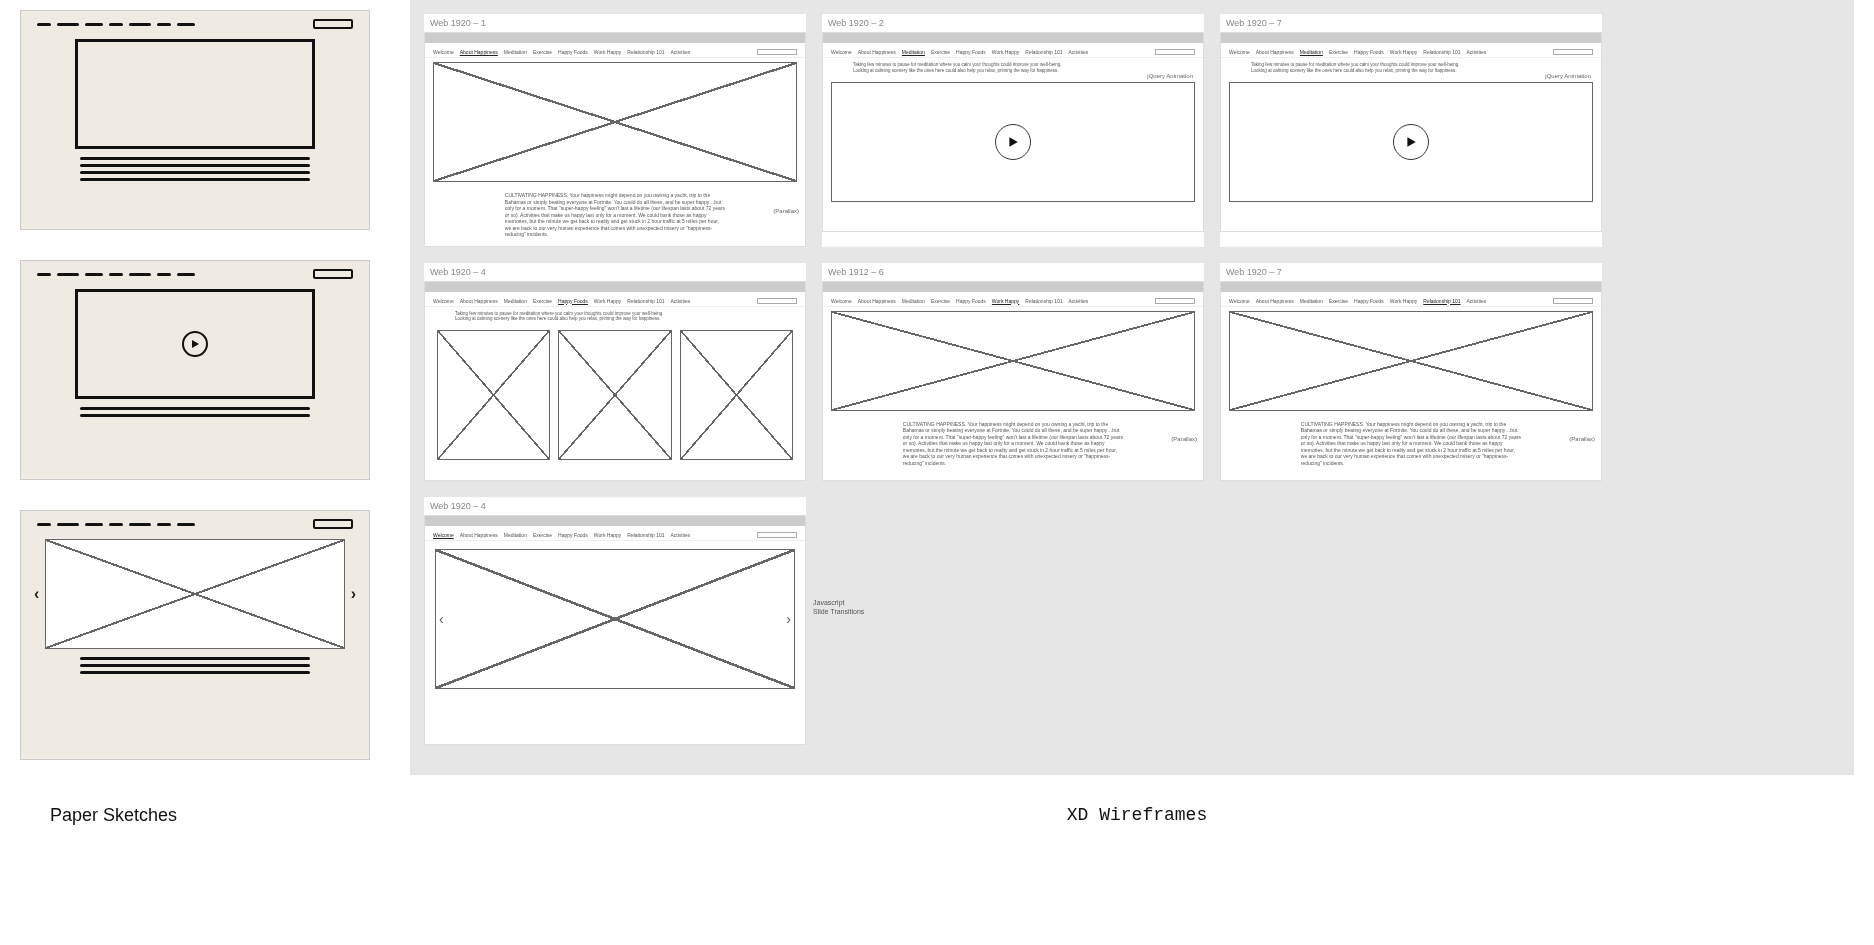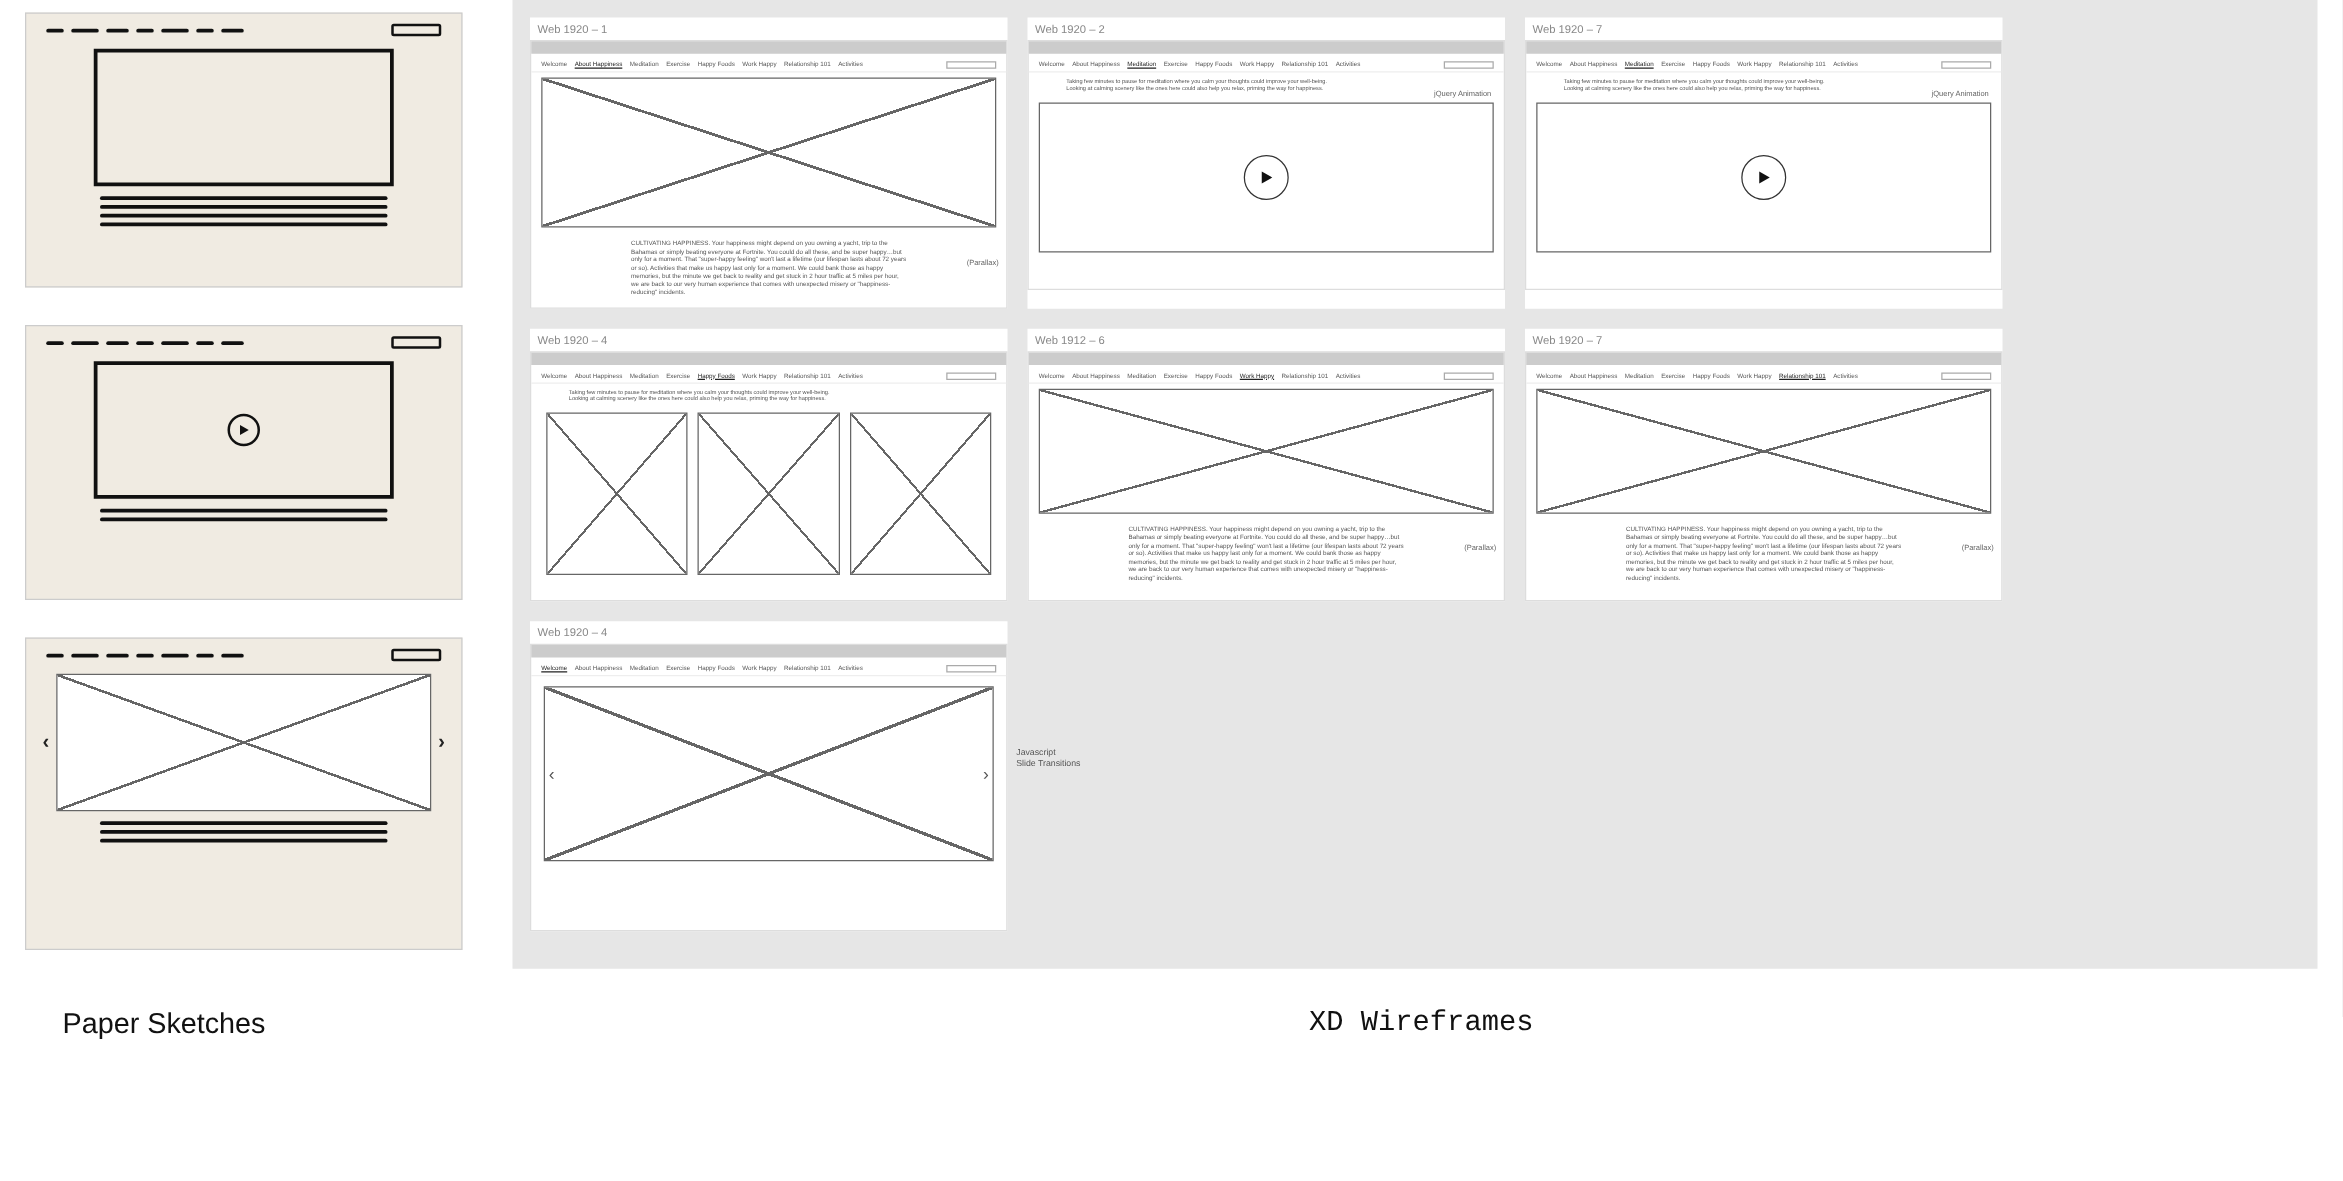--- a/index.html
+++ b/index.html
@@ -48,21 +48,21 @@
   .play-btn { width:36px; height:36px; border:1.5px solid #333; border-radius:50%; display:flex; align-items:center; justify-content:center;}
   .play-btn svg{width:12px;height:12px;}
   .para { font-size:5px; color:#555; width:58%; margin:6px auto 0 auto; line-height:1.3; text-align:left;}
   .para-wrap{position:relative;}
   .slider-wrap{position:relative; margin:8px 10px;}
   .chev{position:absolute; top:50%; transform:translateY(-50%); font-size:14px; color:#555;}
   .chev.l{left:4px}.chev.r{right:4px}
   .slide-note{ position:absolute; right:-84px; top:36%; font-size:7px; color:#555; width:76px; line-height:1.3;}
   .side-note{ position:absolute; font-size:6px; color:#666; }
 
-  .captions { display:flex; padding: 30px 50px 0 50px; font-size:23px; color:#111;}
+  .captions { display:flex; padding: 30px 50px 0 50px; font-size:18px; color:#111;}
   .captions .c1{ width: 400px; }
   .captions .c2{ flex:1; text-align:center;font-family:Liberation Mono, monospace; }
 </style>
 </head>
 <body>
 
 <div class="page">
   <div class="two-col">
 
     <div class="left-col">

